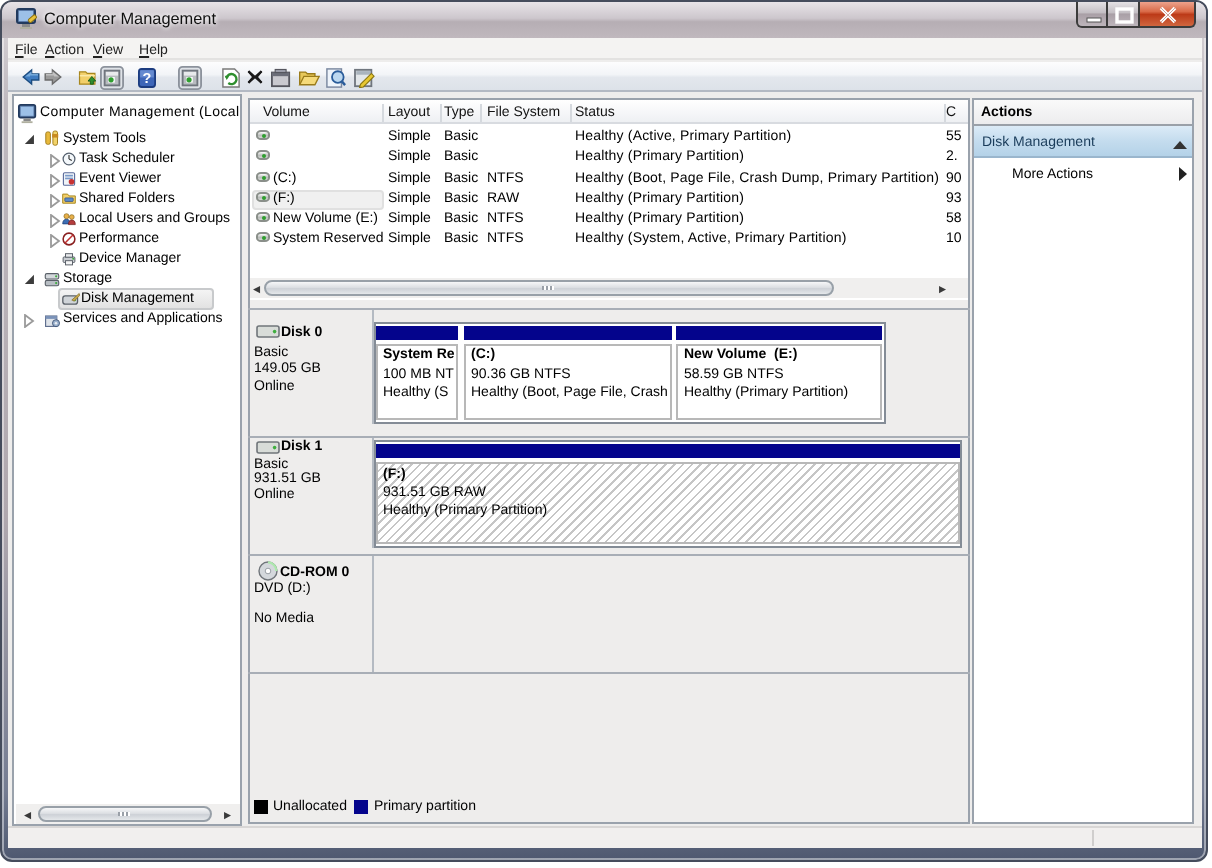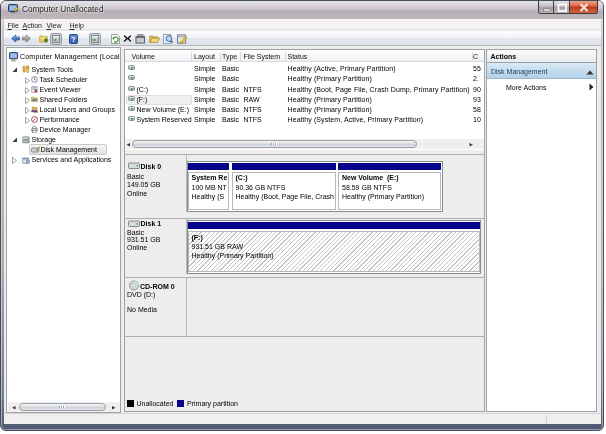--- a/index.html
+++ b/index.html
@@ -85,21 +85,21 @@
 <body>
 <div id="frame" class="abs"></div>
 <div id="titlebar" class="abs"></div>
 <svg id="titleicon" class="abs" viewBox="0 0 11 11">
   <rect x="0.5" y="0.5" width="9" height="7" rx="1" fill="#5b7ba8" stroke="#223a5e"></rect>
   <rect x="1.5" y="1.5" width="7" height="5" fill="#9cc0e8"></rect>
   <rect x="3" y="8" width="4" height="1.5" fill="#8a8a8a"></rect>
   <rect x="2" y="9.5" width="6" height="1" fill="#b0b0a0"></rect>
   <rect x="6" y="4.5" width="4.5" height="2" rx="0.8" fill="#e8c23c" stroke="#8a6f10" stroke-width="0.5" transform="rotate(-40 8 5.5)"></rect>
 </svg>
-<div id="titletext" class="abs">Computer Unallocated</div>
+<div id="titletext" class="abs">Computer Management</div>
 <div id="capbox" class="abs">
   <div class="cap" id="cmin"><svg width="16" height="13" viewBox="0 0 16 13">
         <rect x="4.5" y="8" width="7" height="2" fill="#fff" stroke="#555" stroke-width="0.5"></rect>
       </svg></div>
   <div class="cap" id="cmax"><svg width="16" height="13" viewBox="0 0 16 13">
         <rect x="4.5" y="3.5" width="7.5" height="6.5" fill="none" stroke="#fefefe" stroke-width="1.7"></rect>
       </svg></div>
   <div class="cap" id="cclose"><svg width="28" height="13" viewBox="0 0 28 13">
         <path d="M10.5,3 L17.5,10 M17.5,3 L10.5,10" stroke="#fff" stroke-width="1.8"></path>
         <path d="M10.5,3 L17.5,10 M17.5,3 L10.5,10" stroke="#7a1a05" stroke-width="0.4" opacity="0.5"></path>

